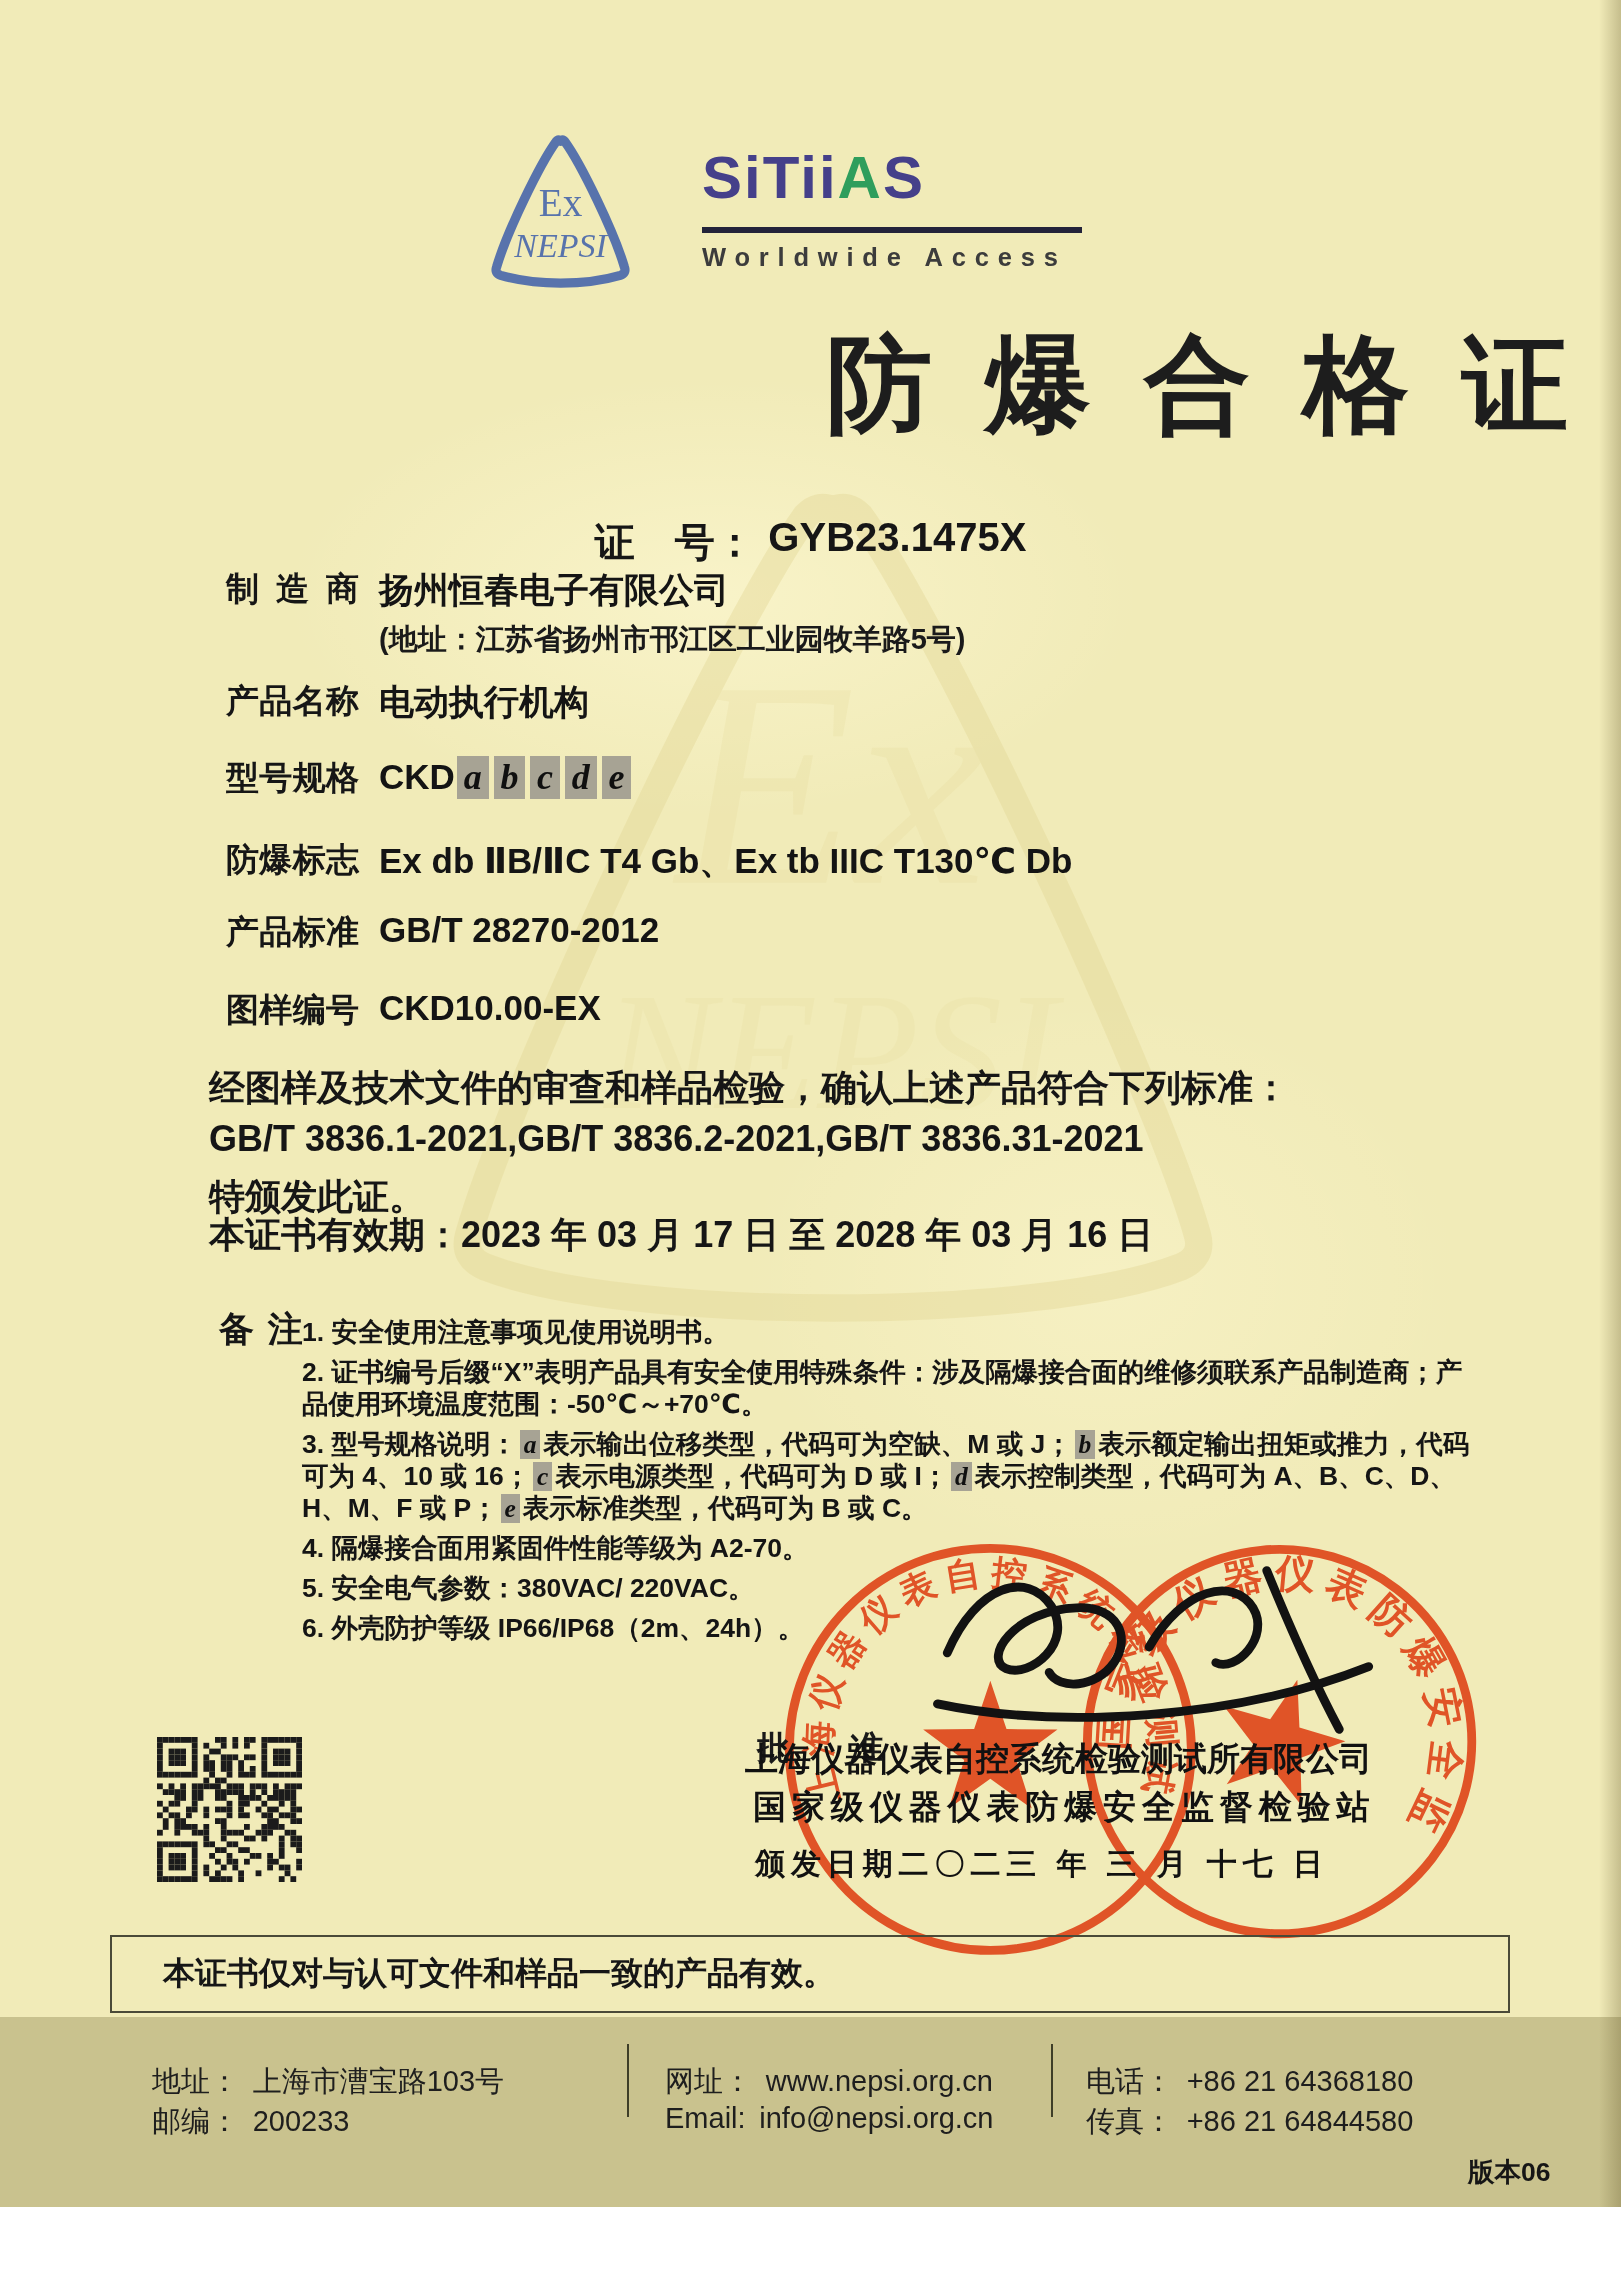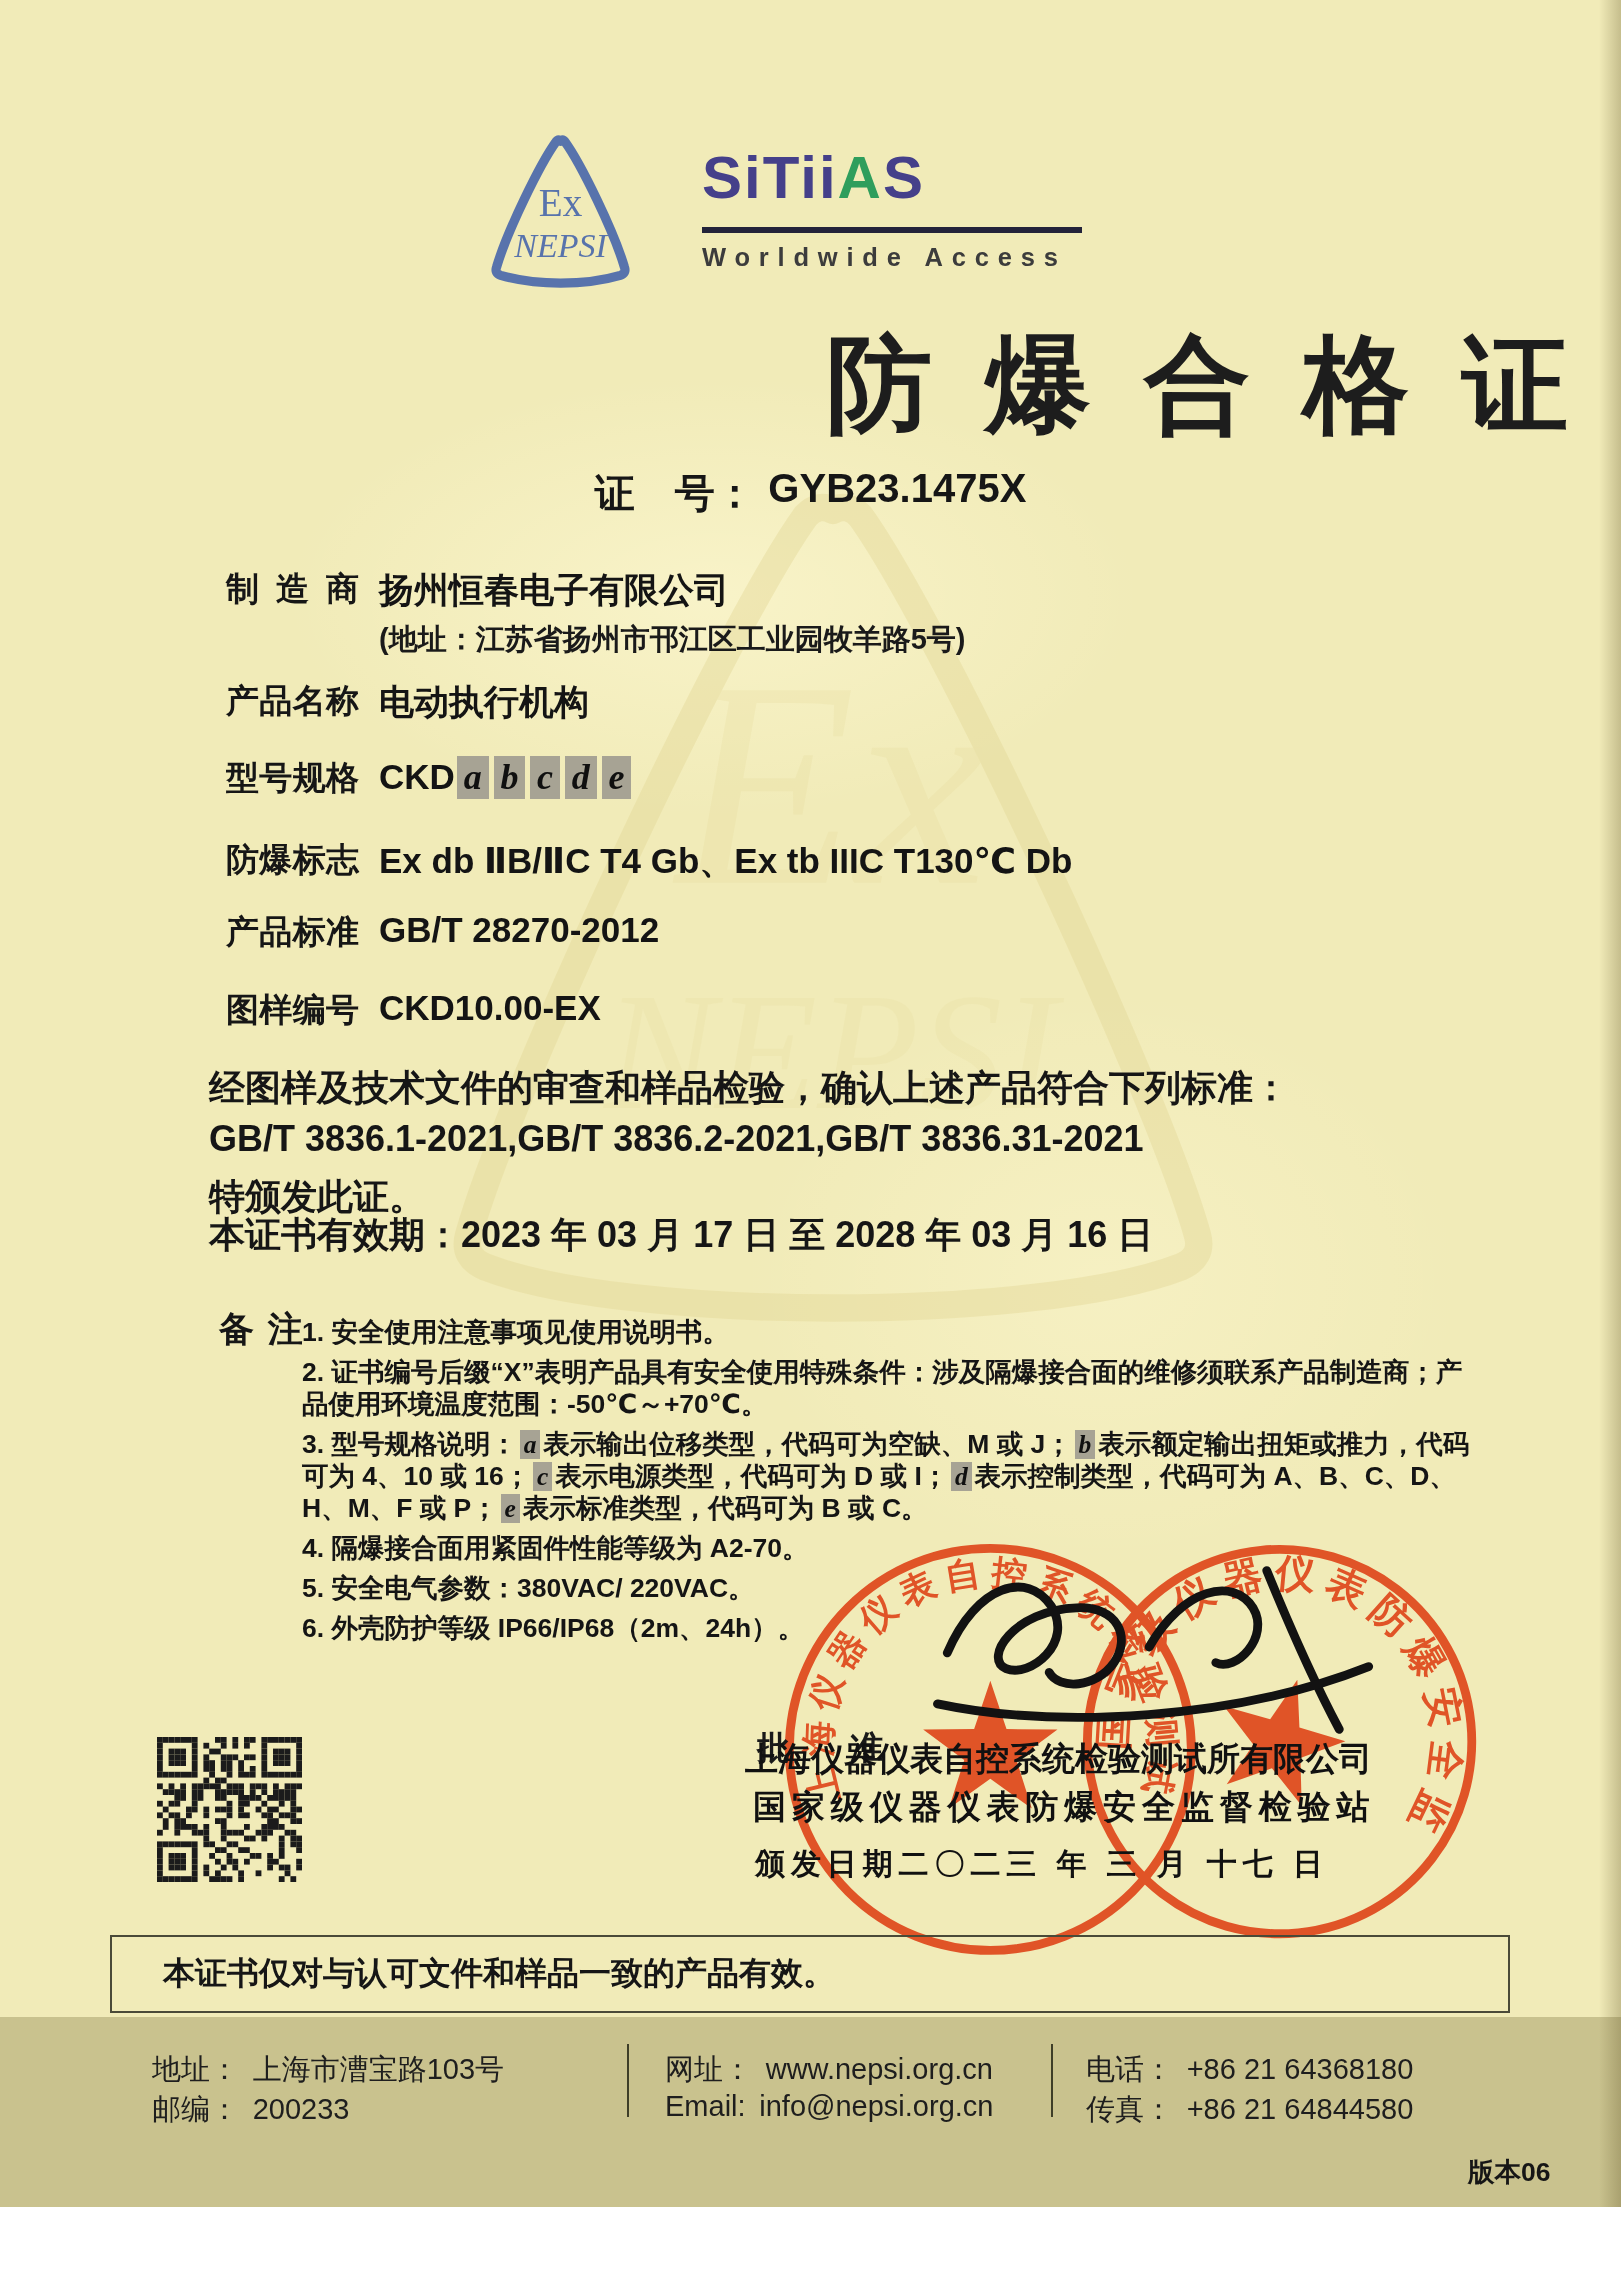--- a/index.html
+++ b/index.html
@@ -23,21 +23,21 @@
   .nepsi{position:absolute;left:478px;top:127px;width:165px;height:173px;z-index:3;}
   .sitiias{position:absolute;left:702px;top:131px;width:392px;z-index:3;}
   .sitiias .word{font-weight:bold;font-size:60px;line-height:94px;letter-spacing:2px;color:var(--purple,#45408a);font-family:"Liberation Sans",sans-serif;}
   .sitiias .word .green{color:var(--green,#2f9e5c);}
   .sitiias .rule{width:380px;height:5.9px;background:#23233a;margin-top:2px;}
   .sitiias .tagline{margin-top:9.8px;font-weight:bold;font-size:25.5px;letter-spacing:8.8px;color:#3c3c3c;}
 
   
   .doc-title{position:absolute;left:0;top:314px;width:100%;text-align:right;
     font-size:106px;font-weight:bold;color:#1d1d1d;letter-spacing:53px;box-sizing:border-box;z-index:3;}
-  .certno{position:absolute;left:0;top:466px;width:100%;display:flex;justify-content:center;gap:13.7px;
+  .certno{position:absolute;left:0;top:515px;width:100%;display:flex;justify-content:center;gap:13.7px;
     font-size:40px;font-weight:bold;color:#161616;z-index:3;}
 
   
   .field-row{position:absolute;left:0;width:100%;height:49px;z-index:3;}
   .flabel{position:absolute;left:206px;width:133px;display:inline-block;
     font-size:33px;font-weight:bold;color:#161616;text-align:justify;text-align-last:justify;margin-left:20px;}
   .fvalue{position:absolute;left:379px;font-size:35px;font-weight:bold;color:#141414;white-space:nowrap;}
   .fsub{position:absolute;left:379px;top:620px;font-size:29px;font-weight:bold;color:#1a1a1a;z-index:3;}
   .codes{display:inline-flex;gap:4.9px;margin-left:2px;vertical-align:baseline;}
   .chip{display:inline-block;background:var(--chip,#a7a394);color:#101010;
@@ -64,21 +64,21 @@
   .org2{position:absolute;left:753px;top:1785px;font-size:33px;font-weight:bold;letter-spacing:5.9px;color:#111;white-space:nowrap;z-index:5;}
   .issue-date{position:absolute;left:755px;top:1844px;font-size:30px;font-weight:bold;letter-spacing:5.9px;color:#111;white-space:nowrap;z-index:5;}
 
   
   .notice{position:absolute;left:110px;top:1935px;width:1400px;height:78px;border:2px solid #4a4a38;
     box-sizing:border-box;z-index:3;display:flex;align-items:center;padding-left:51px;
     font-size:32px;font-weight:bold;color:#161616;}
 
   
   .band{position:absolute;left:0;top:2017px;width:1621px;height:190px;background:var(--band,#c9c28e);z-index:4;}
-  .fcell{position:absolute;font-size:29px;color:#1e1e1e;white-space:nowrap;}
+  .fcell{position:absolute;font-size:29px;color:#1e1e1e;white-space:nowrap;margin-top:12px;}
   .fcell .lab{margin-right:13.7px;}
   .divider{position:absolute;width:2px;height:73px;top:27.4px;background:#3e3e28;}
   .version{position:absolute;left:1468px;top:137px;font-size:26.5px;font-weight:bold;color:#161616;}
 </style>
 </head>
 <body>
 
 <div class="paper">
 
   <svg class="watermark" viewBox="0 0 1100 980">

